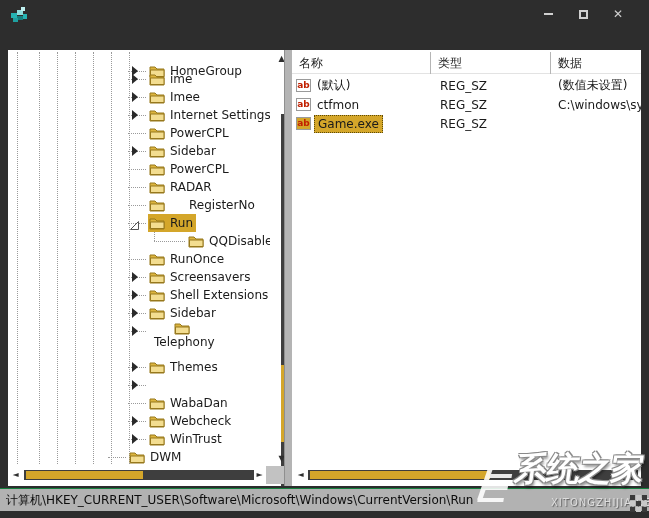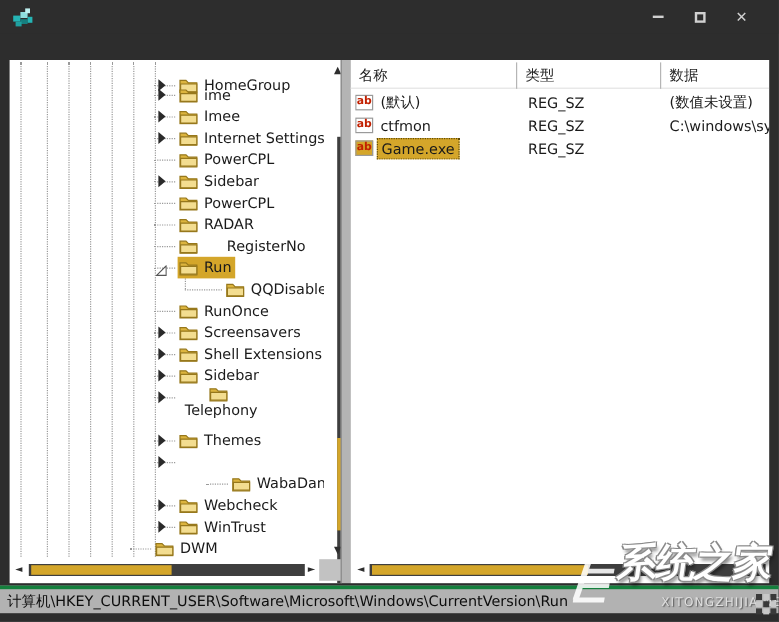--- a/index.html
+++ b/index.html
@@ -73,21 +73,21 @@
   .c-type{left:148px;width:115px;}
   .c-data{left:266px;width:83px;}
   .ab-icon{flex:0 0 auto;width:15px;height:13px;background:#fff;border:1px solid #9a9a9a;
     color:#c22000;font-size:9px;font-weight:bold;line-height:11px;text-align:center;margin-right:3px;}
   .name-lbl{padding:1px 3px;}
   .row-sel .ab-icon{background:var(--gold);}
   .row-sel .name-lbl{background:var(--gold);border:1px dotted #5d4a08;}
 
   
   .statusbar{position:absolute;left:0;top:488px;width:649px;height:23px;background:var(--status);
-    border-top:3px solid #15803d;display:flex;align-items:center;padding-left:6px;
+    border-top:1px solid #15803d;display:flex;align-items:center;padding-left:6px;
     font-size:12px;color:#0d0d0d;white-space:nowrap;overflow:hidden;}
 
   
   .watermark{position:absolute;right:2px;bottom:2px;width:170px;height:76px;pointer-events:none;}
   .wm-glyph{position:absolute;left:0;bottom:12px;opacity:.92;}
   .wm-title{position:absolute;left:38px;bottom:24px;font-size:33px;font-weight:bold;color:#fff;
     white-space:nowrap;letter-spacing:-1px;transform:skewX(-8deg);
     text-shadow:-1px -1px 0 #8a8a8a,1px -1px 0 #8a8a8a,-1px 1px 0 #8a8a8a,1px 1px 0 #8a8a8a,2px 3px 3px rgba(0,0,0,.45);}
   .wm-sub{position:absolute;left:74px;bottom:8px;font-size:10px;color:#dedede;letter-spacing:1px;
     text-shadow:1px 1px 1px rgba(0,0,0,.5);}
@@ -346,21 +346,21 @@
                 <path d="M1.5 5 h13.5 v6.5 h-13.5 z" fill="#f3dd90" stroke="#97781c" stroke-width="1"></path>
               </svg>
             </span>
             <span class="lbl">Themes</span>
           </span>
         </div>
         <div class="tree-row" style="top: 324px;">
           <span class="connector" style="left: 120px; width: 18px;"></span>
           <span class="arr-collapsed" style="left: 124px;"></span>
         </div>
-        <div class="tree-row" style="top: 342px; margin-left: 44px;">
+        <div class="tree-row" style="top: 342px;">
           <span class="connector" style="left: 120px; width: 18px;"></span>
           <span class="node" style="left: 140px;">
             <span style="display: inline-flex;">
               <svg class="folder-svg" width="16" height="13" viewBox="0 0 16 13">
                 <path d="M1 2 h5 l2 2 h7 v8 h-14 z" fill="#dcb43e" stroke="#97781c" stroke-width="1"></path>
                 <path d="M1.5 5 h13.5 v6.5 h-13.5 z" fill="#f3dd90" stroke="#97781c" stroke-width="1"></path>
               </svg>
             </span>
             <span class="lbl">WabaDan</span>
           </span>

